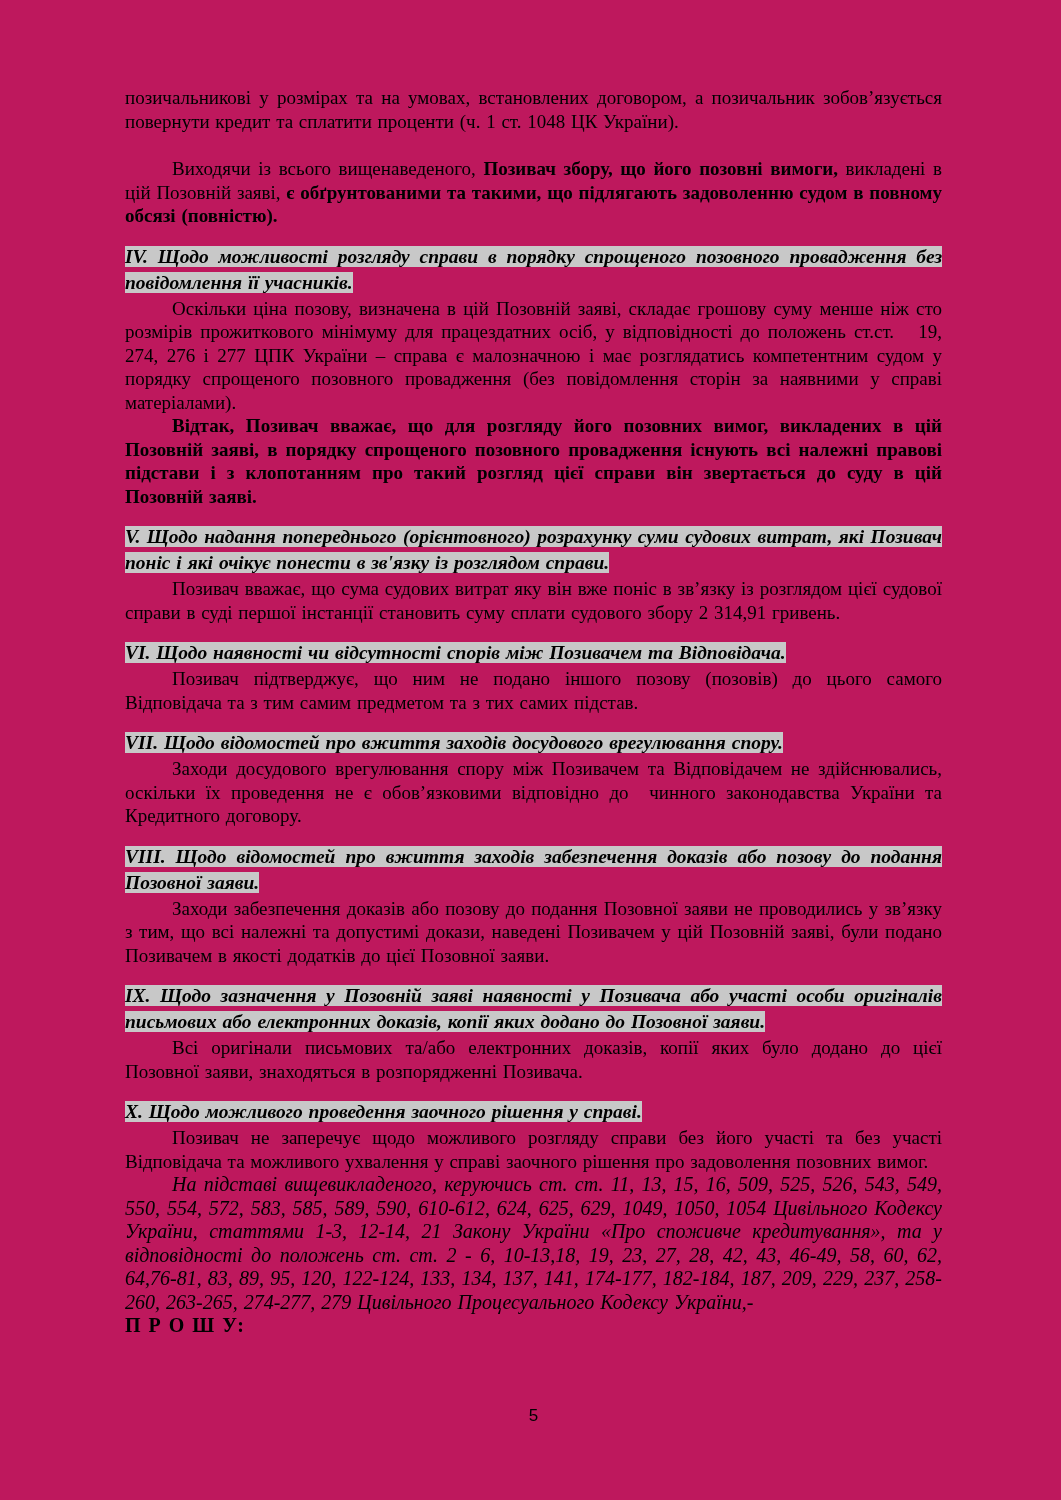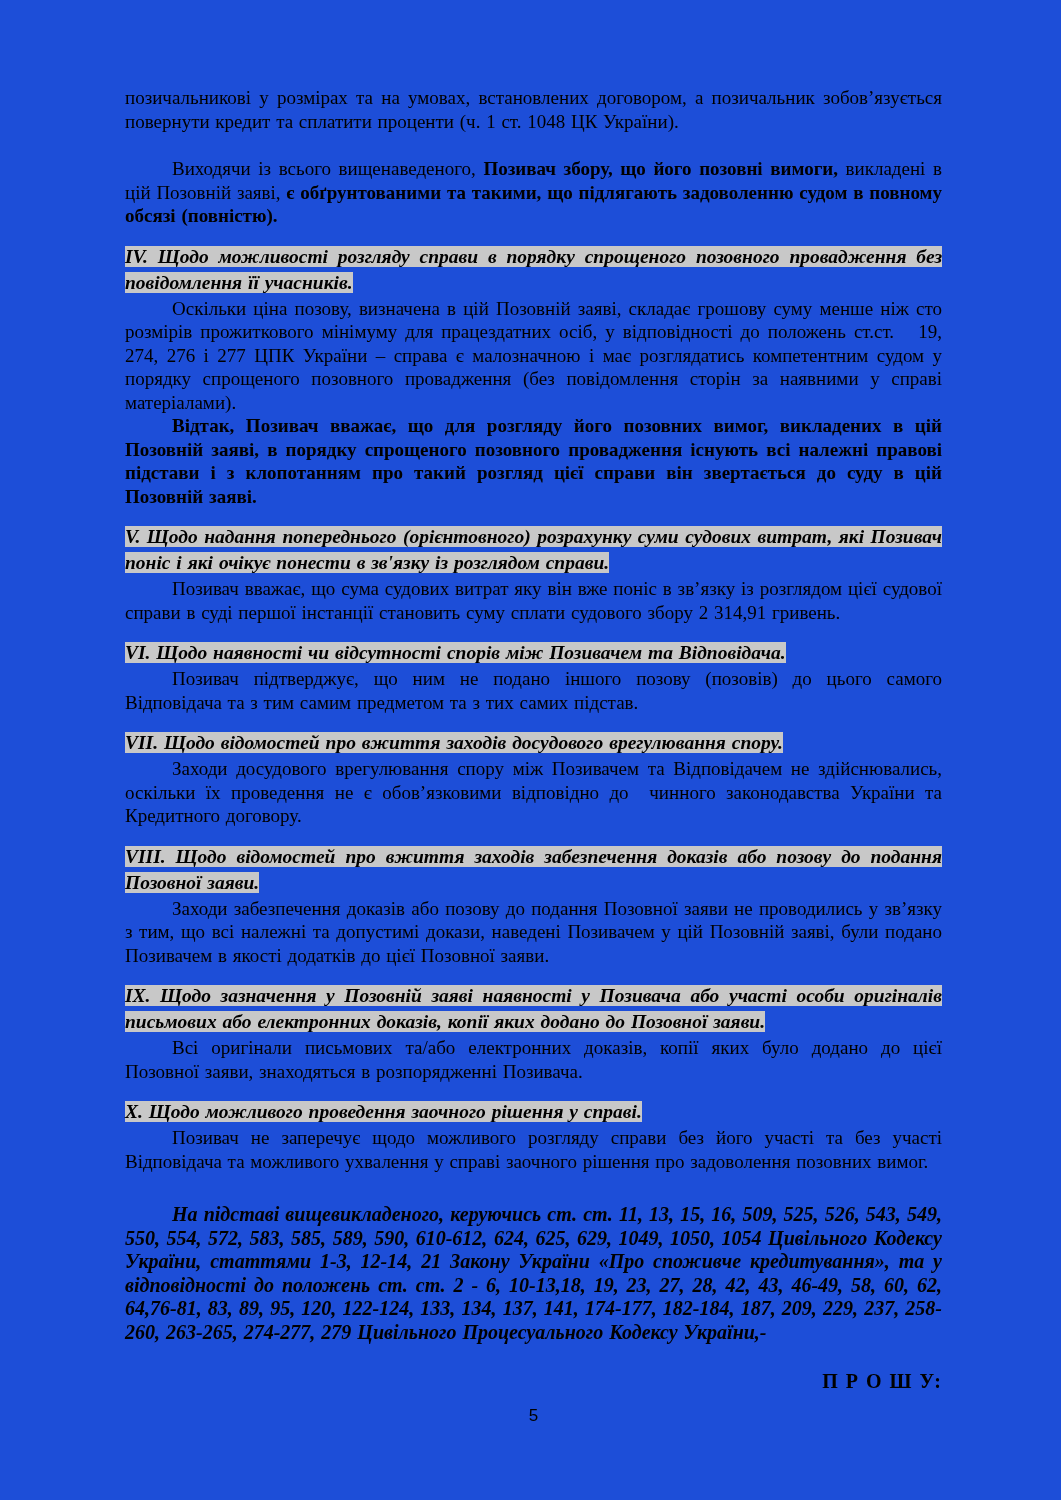--- a/index.html
+++ b/index.html
@@ -4,21 +4,21 @@
 <style>
   html, body {
     margin: 0;
     padding: 0;
     background: #ffffff;
   }
   .page {
     position: relative;
     width: 1061px;
     height: 1500px;
-    background: #1d4ed8;
+    background: #be185d;
     box-sizing: border-box;
     padding: 86px 119px 0 125px;
     font-family: "Liberation Serif", "DejaVu Serif", serif;
     color: #000000;
     overflow: hidden;
   }
   p {
     margin: 0;
     text-align: justify;
     font-size: 19px;
@@ -34,29 +34,26 @@
     font-size: 19.5px;
     line-height: 26px;
     font-weight: bold;
     font-style: italic;
   }
   .section-heading .hl {
     background-color: #c8c8c8;
     box-decoration-break: clone;
   }
   .legal-basis {
-    margin-top: 30px;
     font-style: italic;
     font-size: 20px;
     line-height: 23.5px;
-    font-weight: bold;
   }
   .request-title {
-    margin-top: 26px;
-    text-align: right;
+    text-align: left;
     font-weight: bold;
     font-size: 20px;
     letter-spacing: 1px;
   }
   .page-number {
     position: absolute;
     top: 1406px;
     left: 125px;
     width: 817px;
     text-align: center;

